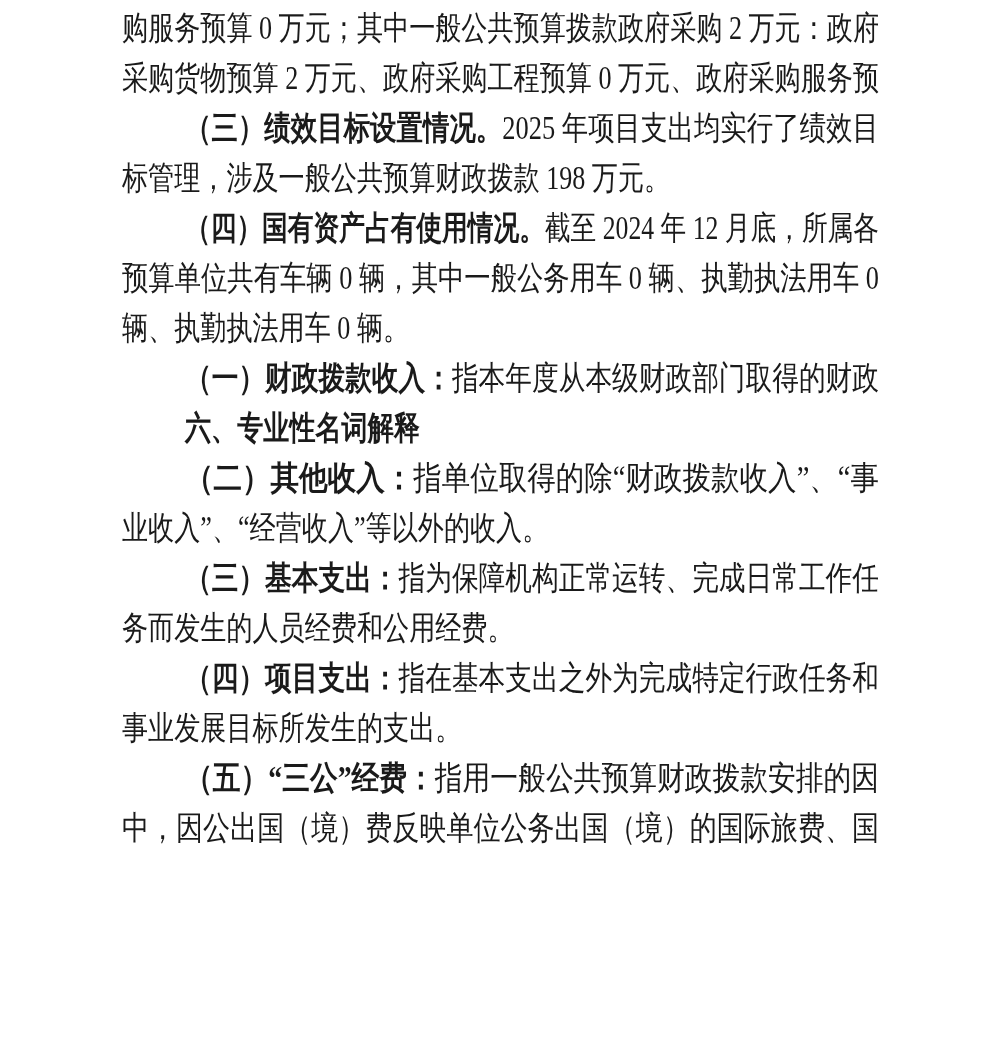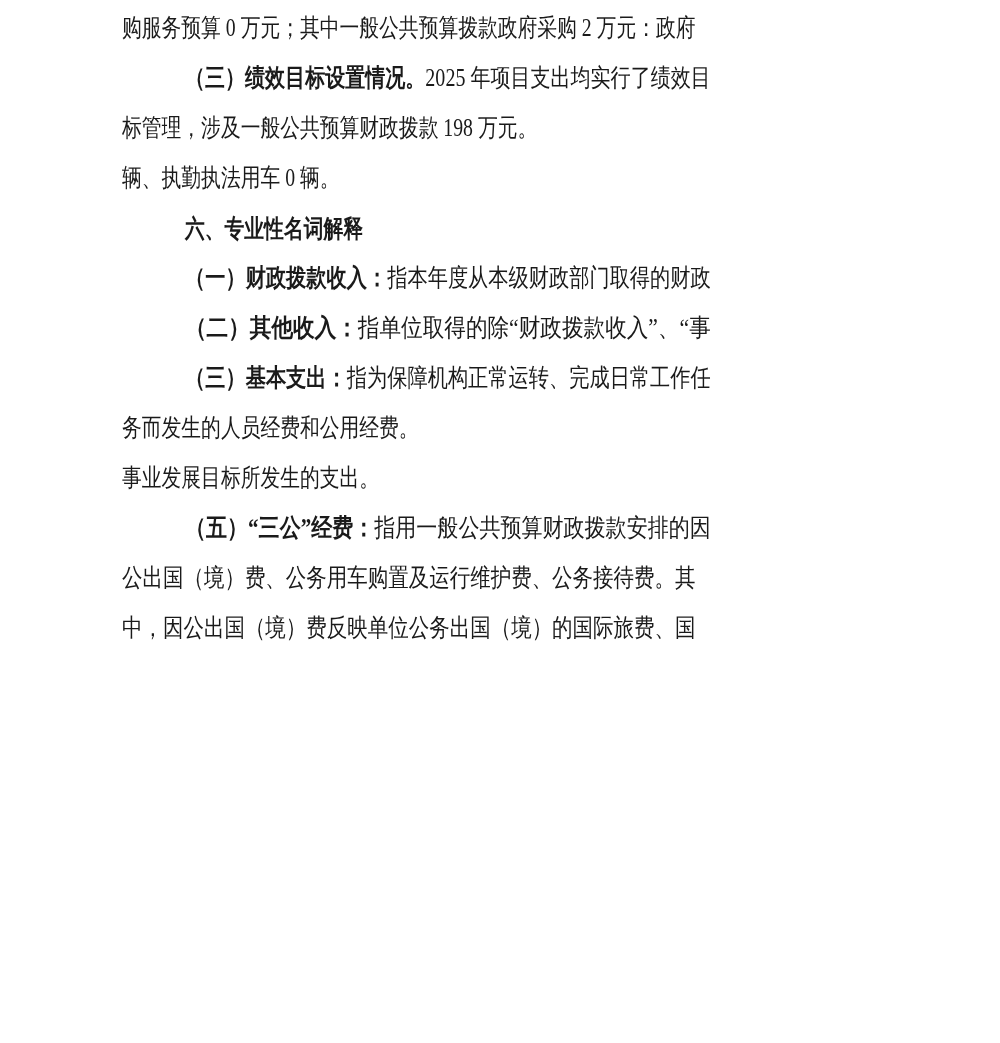--- a/index.html
+++ b/index.html
@@ -7,65 +7,69 @@
   body {
     width:1000px; height:1043px; overflow:hidden;
     font-family:"Liberation Serif","DejaVu Serif",serif;
   }
   .page {
     width:1000px; height:1043px;
     padding:3px 121px 0 122px;
     color:#1a1a1a;
   }
   .line {
-    height:50px; line-height:50px; font-size:25px;
+    height:50px; line-height:50px; font-size:33px;
   }
   .line.indent { padding-left:63px; }
   .inner {
     display:inline-block; white-space:nowrap;
     transform-origin:0 50%; vertical-align:top;
   }
   .lead { font-weight:bold; }
   .heading {
     font-family:"Liberation Sans","DejaVu Sans",sans-serif;
     font-weight:bold;
   }
 </style>
 </head>
 <body>
 
 <div class="page">
 
   <div class="line fill"><span class="inner" style="transform: scaleX(0.791014);"><span>购服务预算 0 万元；其中一般公共预算拨款政府采购 2 万元：政府</span></span></div>
 
+  <div class="line fill"><span class="inner" style="transform: scaleX(0.791014);"><span>采购货物预算 2 万元、政府采购工程预算 0 万元、政府采购服务预</span></span></div>
 
 
   <div class="line fill indent"><span class="inner" style="transform: scaleX(0.801154);"><span class="lead">（三）绩效目标设置情况。</span><span>2025 年项目支出均实行了绩效目</span></span></div>
 
   <div class="line end"><span class="inner" style="transform: scaleX(0.791014);"><span>标管理，涉及一般公共预算财政拨款 198 万元。</span></span></div>
 
+  <div class="line fill indent"><span class="inner" style="transform: scaleX(0.7789);"><span class="lead">（四）国有资产占有使用情况。</span><span>截至 2024 年 12 月底，所属各</span></span></div>
 
+  <div class="line fill"><span class="inner" style="transform: scaleX(0.797892);"><span>预算单位共有车辆 0 辆，其中一般公务用车 0 辆、执勤执法用车 0</span></span></div>
 
 
   <div class="line end"><span class="inner" style="transform: scaleX(0.791014);"><span>辆、执勤执法用车 0 辆。</span></span></div>
 
+  <div class="line fill indent"><span class="inner" style="transform: scaleX(0.808858);"><span class="lead">（一）财政拨款收入：</span><span>指本年度从本级财政部门取得的财政</span></span></div>
+
   <div class="line end indent"><span class="inner heading" style="transform: scaleX(0.791014);"><span>六、专业性名词解释</span></span></div>
-
-  <div class="line fill indent"><span class="inner" style="transform: scaleX(0.808858);"><span class="lead">（一）财政拨款收入：</span><span>指本年度从本级财政部门取得的财政</span></span></div>
 
 
   <div class="line fill indent"><span class="inner" style="transform: scaleX(0.864309);"><span class="lead">（二）其他收入：</span><span>指单位取得的除“财政拨款收入”、“事</span></span></div>
 
+  <div class="line end"><span class="inner" style="transform: scaleX(0.791014);"><span>业收入”、“经营收入”等以外的收入。</span></span></div>
 
   <div class="line fill indent"><span class="inner" style="transform: scaleX(0.808858);"><span class="lead">（三）基本支出：</span><span>指为保障机构正常运转、完成日常工作任</span></span></div>
 
   <div class="line end"><span class="inner" style="transform: scaleX(0.791014);"><span>务而发生的人员经费和公用经费。</span></span></div>
 
+  <div class="line fill indent"><span class="inner" style="transform: scaleX(0.808858);"><span class="lead">（四）项目支出：</span><span>指在基本支出之外为完成特定行政任务和</span></span></div>
 
   <div class="line end"><span class="inner" style="transform: scaleX(0.791014);"><span>事业发展目标所发生的支出。</span></span></div>
 
   <div class="line fill indent"><span class="inner" style="transform: scaleX(0.841212);"><span class="lead">（五）“三公”经费：</span><span>指用一般公共预算财政拨款安排的因</span></span></div>
 
-  <div class="line fill"><span class="inner" style="transform: scaleX(0.819264);"><span>公出国（境）费、公务用车购置及运行维护费、公务接待费。其</span></span></div>
 
   <div class="line fill"><span class="inner" style="transform: scaleX(0.819264);"><span>中，因公出国（境）费反映单位公务出国（境）的国际旅费、国</span></span></div>
 
 </div>
 
 </body></html>

